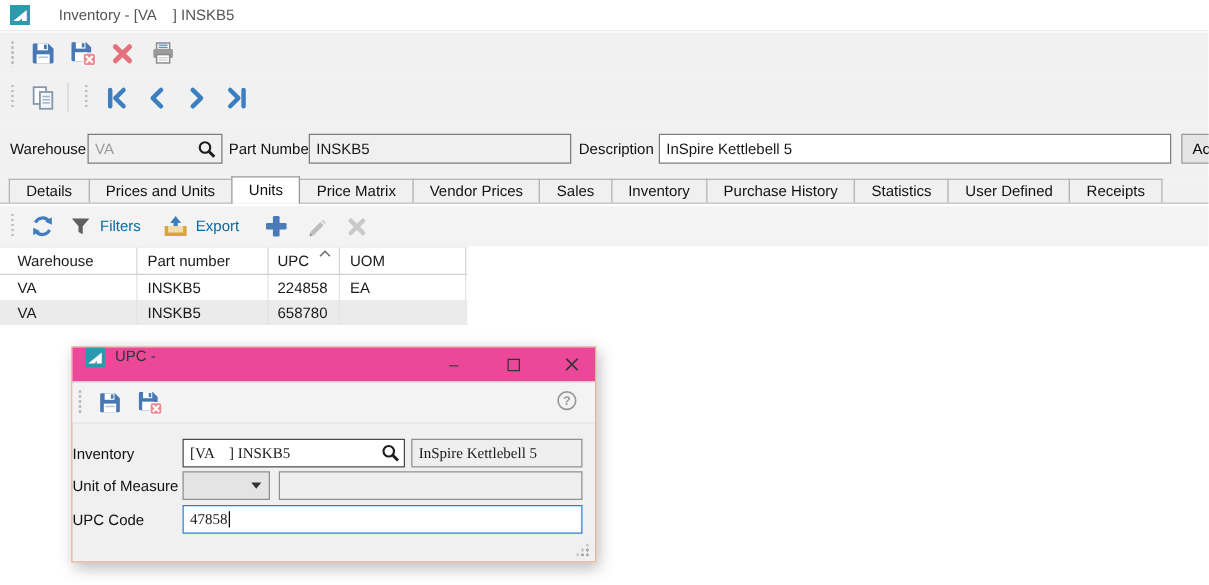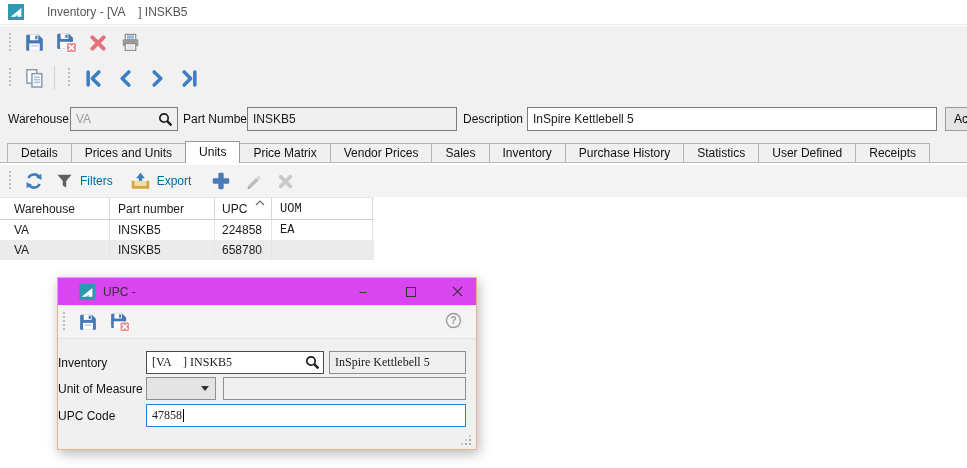--- a/index.html
+++ b/index.html
@@ -53,28 +53,28 @@
   
   .grid { position:absolute; left:0; top:34px; width:374px; border-top:1px solid #e6e6e6; }
   .grow { display:flex; height:20px; align-items:center; }
   .grow.header { height:22px; border-bottom:1px solid #cfcfcf; }
   .grow.sel { background:#ebebeb; }
   .gcell { height:100%; display:flex; align-items:center; border-right:1px solid #e3e3e3; overflow:hidden; }
   .header .gcell { border-right:1px solid #d7d7d7; }
   .c1 { width:110px; padding-left:14px; }
   .c2 { width:105px; padding-left:8px; }
   .c3 { width:57px;  padding-left:7px; position:relative; }
-  .c4 { width:101px; padding-left:8px;font-family:Liberation Mono, monospace; }
+  .c4 { width:101px; padding-left:8px; }
   .sortmark { position:absolute; right:6px; top:2px; }
 
   
   .dialog { position:absolute; left:57px; top:277px; width:420px; height:173px; background:#f0f0f0;
             border:1px solid #e6b291; box-shadow:2px 4px 12px rgba(0,0,0,.28); z-index:10; }
-  .dtitle { position:absolute; left:0; top:0; width:418px; height:28px; background:#d946ef;
-            border-bottom:1px solid #ececec; display:flex; align-items:center;padding-left:11px; }
+  .dtitle { position:absolute; left:0; top:0; width:418px; height:28px; background:#ec4899;
+            border-bottom:1px solid #ececec; display:flex; align-items:flex-start; }
   .dtitle .app-icon { width:16px; height:16px; margin-left:10px; }
   .dtitle .dtext { margin-left:8px; color:#333; white-space:pre; }
   .dbtn { position:absolute; top:0; width:32px; height:27px; display:flex; align-items:center;
           justify-content:center; background:transparent; border:0; color:#333; }
   .dbtn.min { left:289px; font-size:13px; }
   .dbtn.max { left:337px; }
   .dbtn.max i { display:block; width:10px; height:10px; border:1px solid #333; }
   .dbtn.close { left:383px; }
   .dtb { position:absolute; left:0; top:28px; width:418px; height:33px; background:#f3f3f3;
          border-bottom:1px solid #e2e2e2; display:flex; align-items:center; }

